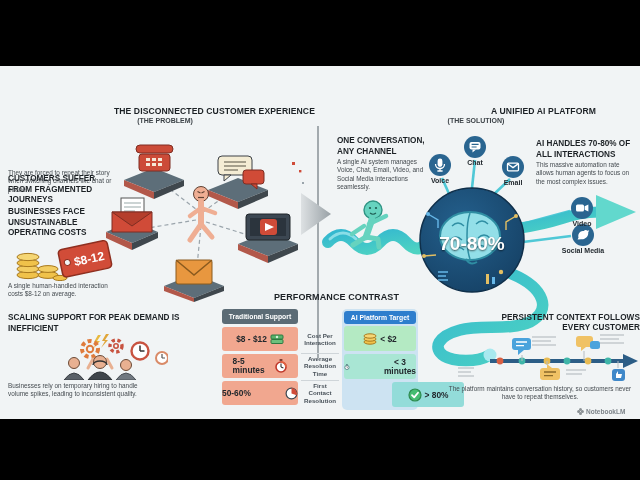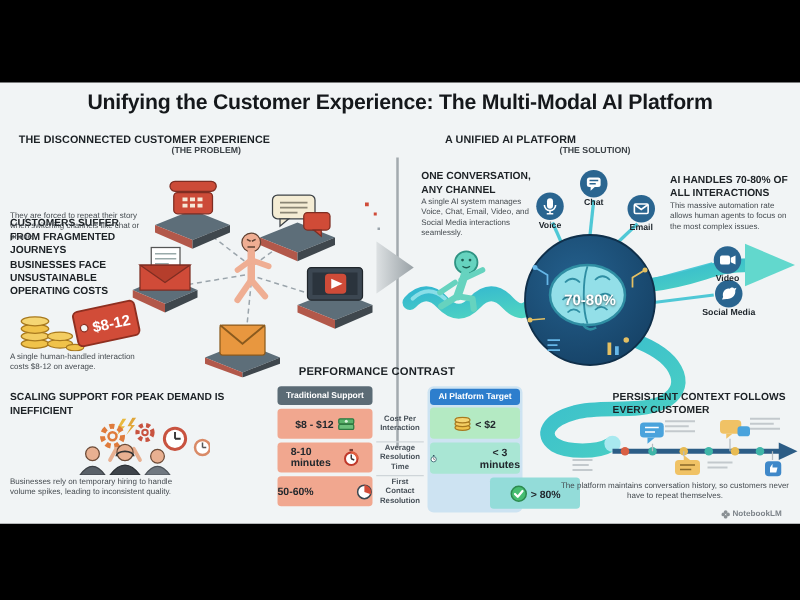--- a/index.html
+++ b/index.html
@@ -1,41 +1,40 @@
 <!DOCTYPE html>
 <html><head>
 <meta charset="utf-8">
 <style>
   html,body{margin:0;padding:0;background:#000;}
   .stage{position:relative;width:640px;height:480px;background:#000;overflow:hidden;
          font-family:"Liberation Sans",sans-serif;-webkit-font-smoothing:antialiased;}
   .canvas{position:absolute;left:0;top:66px;width:640px;height:353px;background:#f1f4f5;}
   .abs{position:absolute;}
   .title{width:640px;text-align:center;font-size:17px;font-weight:800;color:#15181b;letter-spacing:-0.2px;}
-  .sec-h{font-size:8.6px;font-weight:800;color:#1c2125;text-align:left;letter-spacing:.1px;}
+  .sec-h{font-size:8.6px;font-weight:800;color:#1c2125;text-align:right;letter-spacing:.1px;}
   .sec-sub{font-size:7px;font-weight:600;color:#3c4247;text-align:center;}
   .blk-h{font-size:8.2px;line-height:10.5px;font-weight:800;color:#1c2125;}
   .blk-b{font-size:6.4px;line-height:8.3px;color:#454b50;}
   .ch-label{font-size:7px;font-weight:800;color:#1d242a;text-align:center;line-height:8px;}
   .tbl-head{display:flex;align-items:center;justify-content:center;font-size:6.8px;font-weight:700;color:#fff;border-radius:3px;}
   .tbl-cell{display:flex;align-items:center;justify-content:center;gap:3px;border-radius:3px;font-size:8.4px;font-weight:800;color:#22282d;}
   .tbl-metric{display:flex;align-items:center;justify-content:center;text-align:center;font-size:6.2px;line-height:7.4px;color:#49525a;font-weight:600;}
   .divider-line{width:2px;background:#959ca1;opacity:.85;}
   .wm{display:flex;align-items:center;gap:2px;font-size:6.5px;color:#7d848a;font-weight:600;}
 </style>
 </head>
 <body>
 
 <div class="stage">
   <div class="abs" style="left:0;top:0;width:640px;height:66px;background:#000;"></div>
   <div class="abs" style="left:0;top:419px;width:640px;height:61px;background:#000;"></div>
 
   <div class="canvas">
 
-    <div class="abs title" style="left:0;top:6px;">Unifying the Customer Experience: The Multi-Modal AI Platform</div>
 
     <div class="abs sec-h" style="left:15px;top:40px;width:300px;">THE DISCONNECTED CUSTOMER EXPERIENCE</div>
     <div class="abs sec-sub" style="left:15px;top:51px;width:300px;">(THE PROBLEM)</div>
 
     <div class="abs sec-h" style="left:356px;top:40px;width:240px;">A UNIFIED AI PLATFORM</div>
     <div class="abs sec-sub" style="left:356px;top:51px;width:240px;">(THE SOLUTION)</div>
 
     <div class="abs blk-h" style="left:8px;top:72px;width:106px;margin-top:36px;">CUSTOMERS SUFFER FROM FRAGMENTED JOURNEYS</div>
     <div class="abs blk-b" style="left:8px;top:103px;width:108px;">They are forced to repeat their story when switching channels like chat or phone.</div>
 
@@ -198,21 +197,21 @@
       <div class="abs tbl-head" style="left:0;top:0;width:76px;height:15px;background:#5b6b75;">Traditional Support</div>
       <div class="abs tbl-cell" style="left:0;top:18px;width:76px;height:24px;background:#f1a78f;">
         <span>$8 - $12</span>
         <svg width="14" height="12" viewBox="0 0 14 12">
             <rect x="1" y="2" width="12" height="4" rx="1" fill="#59b26a" stroke="#2e7a42"></rect>
             <rect x="1" y="6.5" width="12" height="4" rx="1" fill="#6cc07c" stroke="#2e7a42"></rect>
             <circle cx="7" cy="4" r="1.2" fill="#d9f2dd"></circle>
           </svg>
       </div>
       <div class="abs tbl-cell" style="left:0;top:45px;width:76px;height:24px;background:#f1a78f;">
-        <span style="width:38px;text-align:left;line-height:9px;">8-10 minutes</span>
+        <span style="width:38px;text-align:left;line-height:9px;">8-5 minutes</span>
         <svg width="14" height="14" viewBox="0 0 14 14">
             <rect x="5.6" y="0" width="2.8" height="2" fill="#7a3d31"></rect>
             <circle cx="7" cy="8" r="5" fill="#ffffff" stroke="#c0392b" stroke-width="1.6"></circle>
             <path d="M7,8 L7,4.6 M7,8 L9.4,9" stroke="#333" stroke-width="1.1"></path>
             <path d="M7,3 a5,5 0 0 1 5,5" fill="none" stroke="#e06040" stroke-width="2"></path>
           </svg>
       </div>
       <div class="abs tbl-cell" style="left:0;top:72px;width:76px;height:24px;background:#f1a78f;justify-content:space-between;">
         <span>50-60%</span>
         <svg width="13" height="13" viewBox="0 0 13 13">
@@ -351,21 +350,21 @@
           <rect x="-6" y="-3.6" width="8" height="7.2" rx="1.5" fill="#fff"></rect>
           <polygon points="2.6,-1.8 6.4,-3.6 6.4,3.6 2.6,1.8" fill="#fff"></polygon>
         </g>
       </g>
       <g>
         <circle cx="263" cy="109" r="11" fill="#2a6590"></circle>
         <path transform="translate(263,109)" d="M-4.5,2.5 C-5.5,-1.5 -2.5,-4.8 0.8,-4 C1.8,-5.6 3.8,-5.2 4.4,-4.2 L6.2,-4.8 L5.2,-2.6 C5.8,1.2 2.2,4.6 -1.8,4.2 L-5.4,4.6 Z" fill="#fff"></path>
       </g>
     </svg>
 
-    <div class="abs" style="left:432px;top:167px;width:80px;text-align:center;font-size:12px;font-weight:800;color:#fff;text-shadow:0 1px 2px rgba(0,0,0,.6);">70-80%</div>
+    <div class="abs" style="left:432px;top:167px;width:80px;text-align:center;font-size:19px;font-weight:800;color:#fff;text-shadow:0 1px 2px rgba(0,0,0,.6);">70-80%</div>
 
     <div class="abs ch-label" style="left:420px;top:111px;width:40px;">Voice</div>
     <div class="abs ch-label" style="left:455px;top:93px;width:40px;">Chat</div>
     <div class="abs ch-label" style="left:493px;top:113px;width:40px;">Email</div>
     <div class="abs ch-label" style="left:562px;top:154px;width:40px;">Video</div>
     <div class="abs ch-label" style="left:560px;top:181px;width:46px;">Social Media</div>
 
     <div class="abs sec-h" style="left:490px;top:247px;width:150px;font-size:8.2px;line-height:10px;">PERSISTENT CONTEXT FOLLOWS EVERY CUSTOMER</div>
 
     <svg class="abs" style="left:440px;top:266px;" width="200" height="52" viewBox="0 0 200 52">

